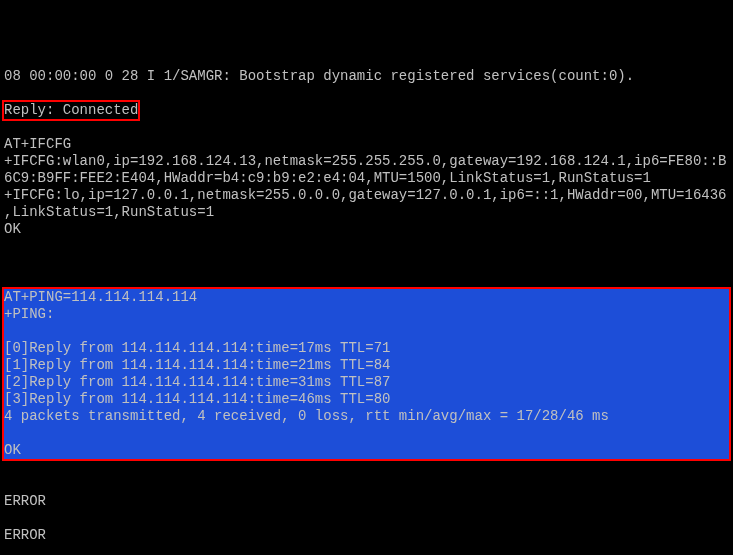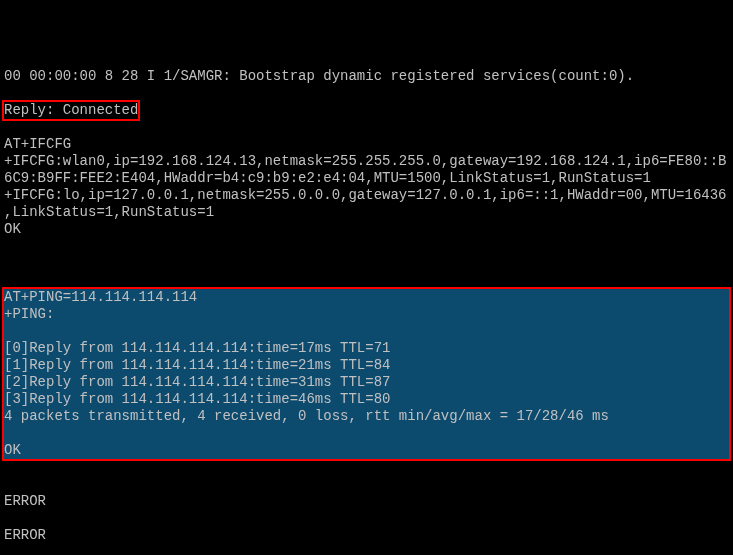--- a/index.html
+++ b/index.html
@@ -18,29 +18,29 @@
     .line { display: block; }
     .hl {
       display: inline-block;
       border: 2px solid #ff0000;
       margin: -2px;
       background: #000;
     }
     .box {
       border: 2px solid #ff0000;
       margin: -2px;
-      background: #0c4a6e;
+      background: #1d4ed8;
     }
   </style>
 </head>
 <body>
 
 
 
-<span class="line">00 00:00:00 8 28 I 1/SAMGR: Bootstrap dynamic registered services(count:0).</span>
+<span class="line">08 00:00:00 0 28 I 1/SAMGR: Bootstrap dynamic registered services(count:0).</span>
 <span class="line"><span class="hl">Reply: Connected</span></span>
 <div id="ifcfg"><span class="line">AT+IFCFG</span><span class="line">+IFCFG:wlan0,ip=192.168.124.13,netmask=255.255.255.0,gateway=192.168.124.1,ip6=FE80::B</span><span class="line">6C9:B9FF:FEE2:E404,HWaddr=b4:c9:b9:e2:e4:04,MTU=1500,LinkStatus=1,RunStatus=1</span><span class="line">+IFCFG:lo,ip=127.0.0.1,netmask=255.0.0.0,gateway=127.0.0.1,ip6=::1,HWaddr=00,MTU=16436</span><span class="line">,LinkStatus=1,RunStatus=1</span><span class="line">OK</span></div>
 <span class="line"> </span>
 <div class="box" id="ping1"><span class="line">AT+PING=114.114.114.114</span><span class="line">+PING:</span><span class="line"> </span><span class="line">[0]Reply from 114.114.114.114:time=17ms TTL=71</span><span class="line">[1]Reply from 114.114.114.114:time=21ms TTL=84</span><span class="line">[2]Reply from 114.114.114.114:time=31ms TTL=87</span><span class="line">[3]Reply from 114.114.114.114:time=46ms TTL=80</span><span class="line">4 packets transmitted, 4 received, 0 loss, rtt min/avg/max = 17/28/46 ms</span><span class="line"> </span><span class="line">OK</span></div>
 <div id="mid"><span class="line"> </span><span class="line">ERROR</span><span class="line"> </span><span class="line">ERROR</span></div>
 
 
 
 
 

